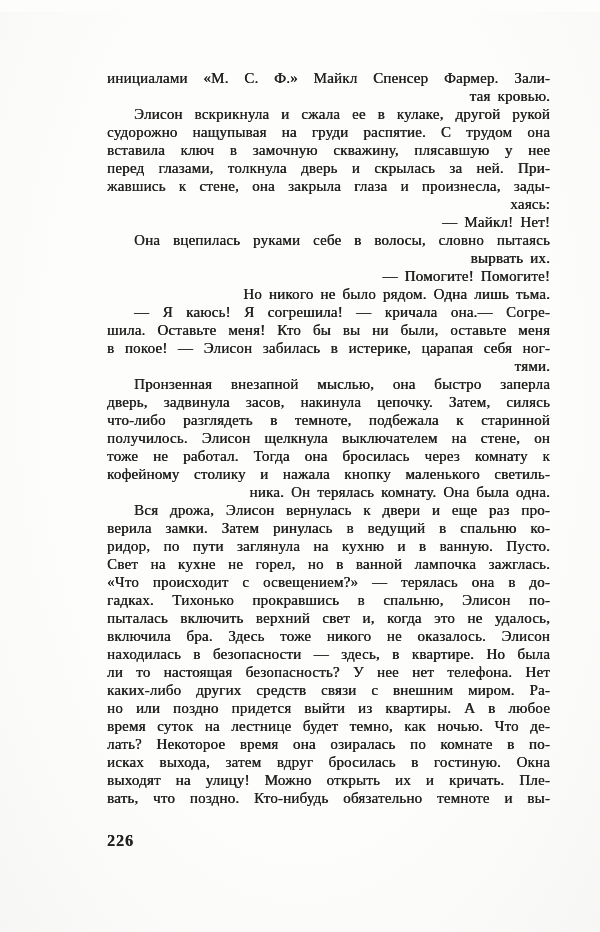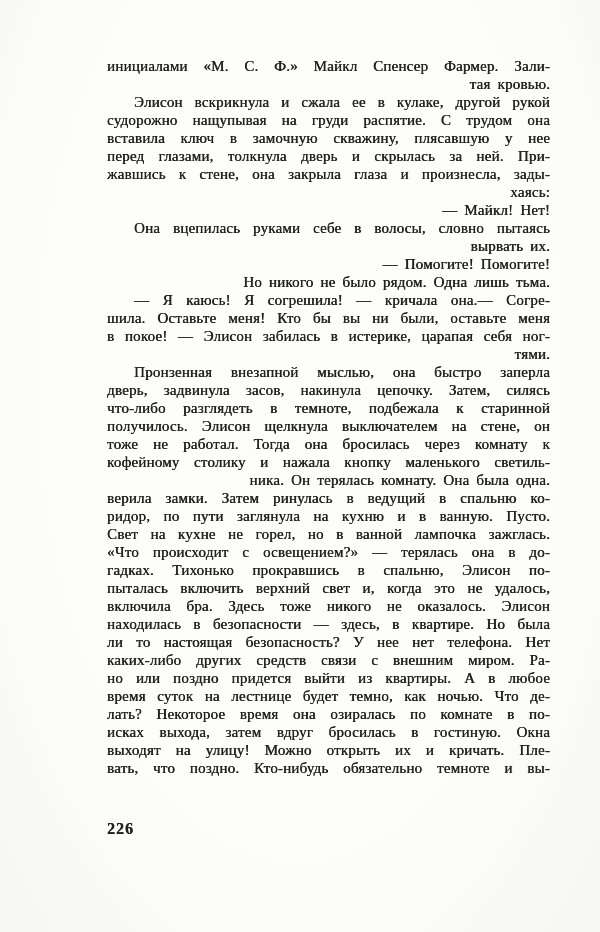--- a/index.html
+++ b/index.html
@@ -13,20 +13,21 @@
     background: var(--paper, #fdfdfb);
     overflow: hidden;
     font-family: "Liberation Serif", "DejaVu Serif", serif;
   }
   
   .page {
     position: absolute;
     inset: 0;
     background:
       radial-gradient(ellipse at 50% 40%, rgba(255,255,255,0) 60%, rgba(120,120,115,0.05) 100%);
+    margin-top: 12px;
   }
   .text-block {
     position: absolute;
     left: 107px;
     top: 57px;
     width: 443px;
   }
   .line {
     height: 18px;
     line-height: 18px;
@@ -80,20 +81,21 @@
       <div class="line just">шила. Оставьте меня! Кто бы вы ни были, оставьте меня</div>
       <div class="line just">в покое! — Элисон забилась в истерике, царапая себя ног-</div>
       <div class="line">тями.</div>
       <div class="line indent just">Пронзенная внезапной мыслью, она быстро заперла</div>
       <div class="line just">дверь, задвинула засов, накинула цепочку. Затем, силясь</div>
       <div class="line just">что-либо разглядеть в темноте, подбежала к старинной</div>
       <div class="line just">получилось. Элисон щелкнула выключателем на стене, он</div>
       <div class="line just">тоже не работал. Тогда она бросилась через комнату к</div>
       <div class="line just">кофейному столику и нажала кнопку маленького светиль-</div>
       <div class="line">ника. Он терялась комнату. Она была одна.</div>
+      <div class="line indent just">Вся дрожа, Элисон вернулась к двери и еще раз про-</div>
       <div class="line just">верила замки. Затем ринулась в ведущий в спальню ко-</div>
       <div class="line just">ридор, по пути заглянула на кухню и в ванную. Пусто.</div>
       <div class="line just">Свет на кухне не горел, но в ванной лампочка зажглась.</div>
       <div class="line just">«Что происходит с освещением?» — терялась она в до-</div>
       <div class="line just">гадках. Тихонько прокравшись в спальню, Элисон по-</div>
       <div class="line just">пыталась включить верхний свет и, когда это не удалось,</div>
       <div class="line just">включила бра. Здесь тоже никого не оказалось. Элисон</div>
       <div class="line just">находилась в безопасности — здесь, в квартире. Но была</div>
       <div class="line just">ли то настоящая безопасность? У нее нет телефона. Нет</div>
       <div class="line just">каких-либо других средств связи с внешним миром. Ра-</div>

